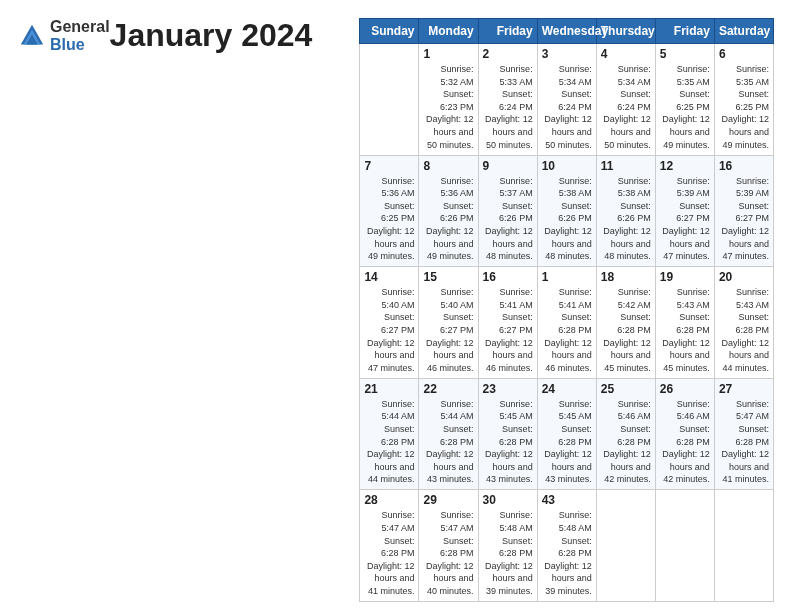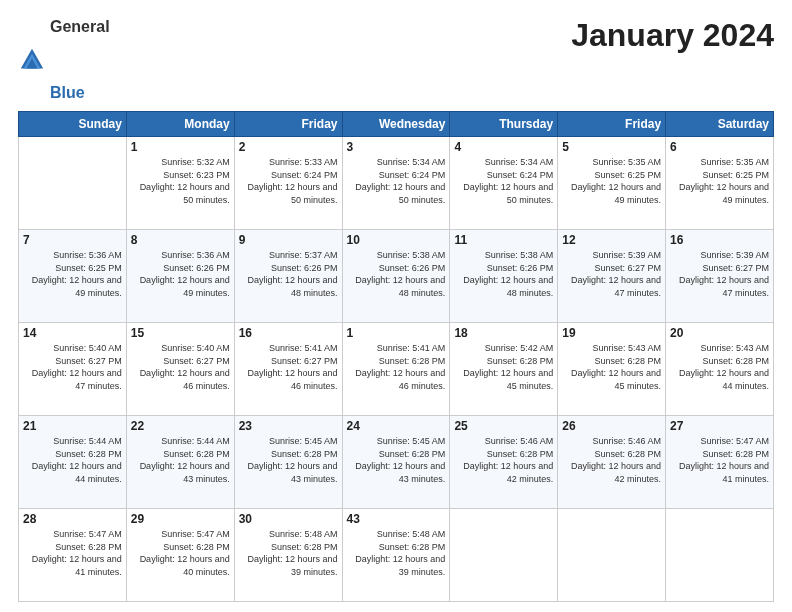--- a/index.html
+++ b/index.html
@@ -8,21 +8,21 @@
       height: 612px;
       font-family: Arial, sans-serif;
       background: #fff;
       overflow: hidden;
     }
     .page {
       width: 792px;
       height: 612px;
       padding: 18px 18px 10px 18px;
       display: flex;
-      flex-direction: column;
+      gap: 47px;
     }
     .header {
       display: flex;
       align-items: flex-start;
       justify-content: space-between;
       margin-bottom: 10px;
     }
     .logo {
       display: flex;
       align-items: center;
@@ -35,21 +35,20 @@
     }
     .logo-general {
       font-size: 16px;
       font-weight: bold;
       color: #333;
     }
     .logo-blue {
       font-size: 16px;
       font-weight: bold;
       color: #2b6cb0;
-      margin-top: 48px;
     }
     .logo-icon {
       width: 28px;
       height: 28px;
     }
     .title-block {
       text-align: center;
     }
     .month-title {
       font-size: 32px;

